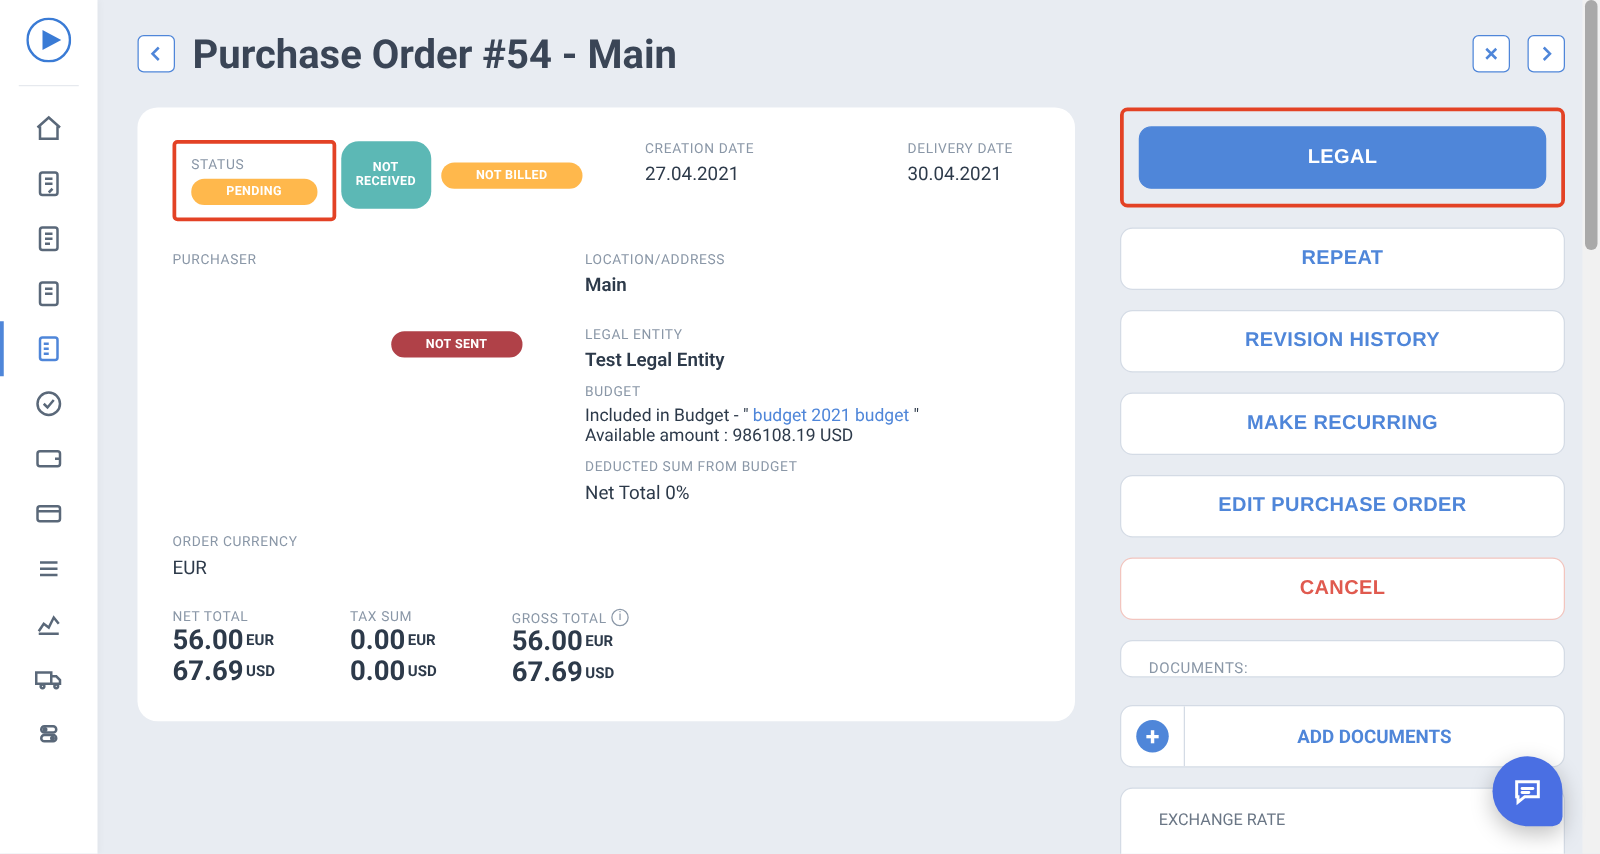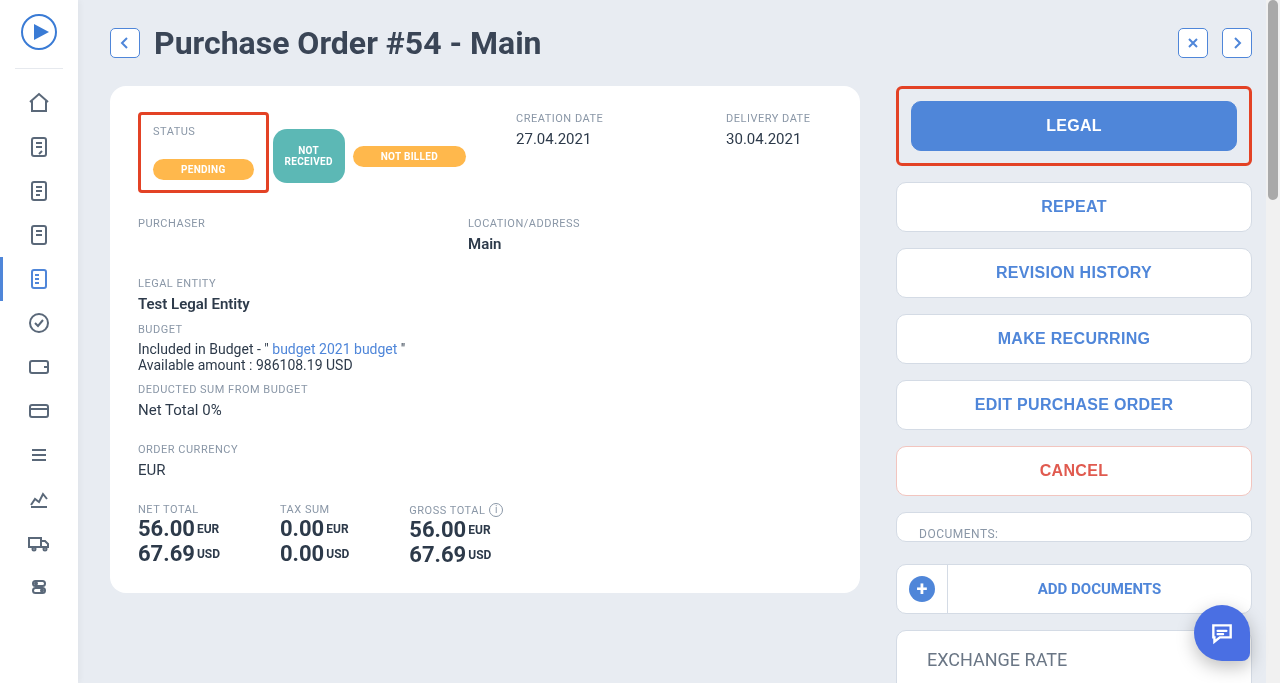--- a/index.html
+++ b/index.html
@@ -102,21 +102,21 @@
     position:relative;
   }
 
   .meta-row{display:flex;gap:50px;margin-bottom:24px;align-items:flex-start;}
   .meta-block{min-width:160px;}
   .meta-label{font-size:11px;letter-spacing:.5px;color:var(--muted);margin-bottom:5px;}
   .meta-value{font-size:15px;color:var(--text);}
   .meta-value.bold{font-weight:600;}
 
   .status-box{
-    display:inline-flex;flex-direction:column;align-items:flex-start;gap:16px;
+    display:inline-flex;flex-direction:column;align-items:flex-start;gap:0;
     border:3px solid var(--highlight-red);border-radius:4px;
     padding:10px 12px;
     margin-right:-4px;
   }
   .pill{
     display:inline-flex;align-items:center;justify-content:center;
     color:#fff;font-size:10px;font-weight:700;letter-spacing:.3px;
     padding:5px 28px;border-radius:14px;line-height:1.1;text-align:center;
     white-space:nowrap;
   }
@@ -168,21 +168,21 @@
   .plus-circle{
     width:26px;height:26px;border-radius:50%;background:var(--primary);color:#fff;
     display:flex;align-items:center;justify-content:center;font-size:20px;font-weight:700;line-height:1;
   }
   .add-docs .lbl{
     flex:1;display:flex;align-items:center;justify-content:center;
     color:var(--primary);font-weight:700;font-size:15px;border-left:1px solid var(--border);
   }
 
   .exchange-panel{padding:18px 30px 10px;}
-  .exchange-title{font-size:18px;color:#6a7685;margin-bottom:20px;}
+  .exchange-title{font-size:13px;color:#6a7685;margin-bottom:20px;}
 
   
   .chat-fab{
     position:absolute;right:30px;bottom:22px;width:56px;height:56px;border-radius:28px 28px 8px 28px;
     background:#4a6fe3;display:flex;align-items:center;justify-content:center;
     box-shadow:0 6px 18px rgba(0,0,0,.25);cursor:pointer;z-index:5;
   }
   .chat-fab svg{width:26px;height:26px;}
 
   .info-circle{
@@ -334,20 +334,23 @@
           <div class="meta-block" style="width:280px;">
             <div class="meta-label">PURCHASER</div>
           </div>
           <div class="meta-block" style="flex:1;">
             <div class="meta-label">LOCATION/ADDRESS</div>
             <div class="meta-value bold">Main</div>
           </div>
         </div>
 
         <div class="meta-row">
+          <div class="meta-block" style="width:280px;display:flex;justify-content:flex-end;align-items:flex-start;padding-top:4px;">
+            <span class="pill red">NOT SENT</span>
+          </div>
           <div class="meta-block" style="flex:1;">
             <div class="meta-label">LEGAL ENTITY</div>
             <div class="meta-value bold" style="margin-bottom:10px;">Test Legal Entity</div>
             <div class="meta-label">BUDGET</div>
             <div class="budget-text">
               <span>Included in Budget - " </span><a href="#">budget 2021 budget</a><span> "</span>
             </div>
             <div class="budget-text" style="margin-bottom:10px;">Available amount : 986108.19 USD</div>
             <div class="meta-label">DEDUCTED SUM FROM BUDGET</div>
             <div class="meta-value">Net Total 0%</div>

